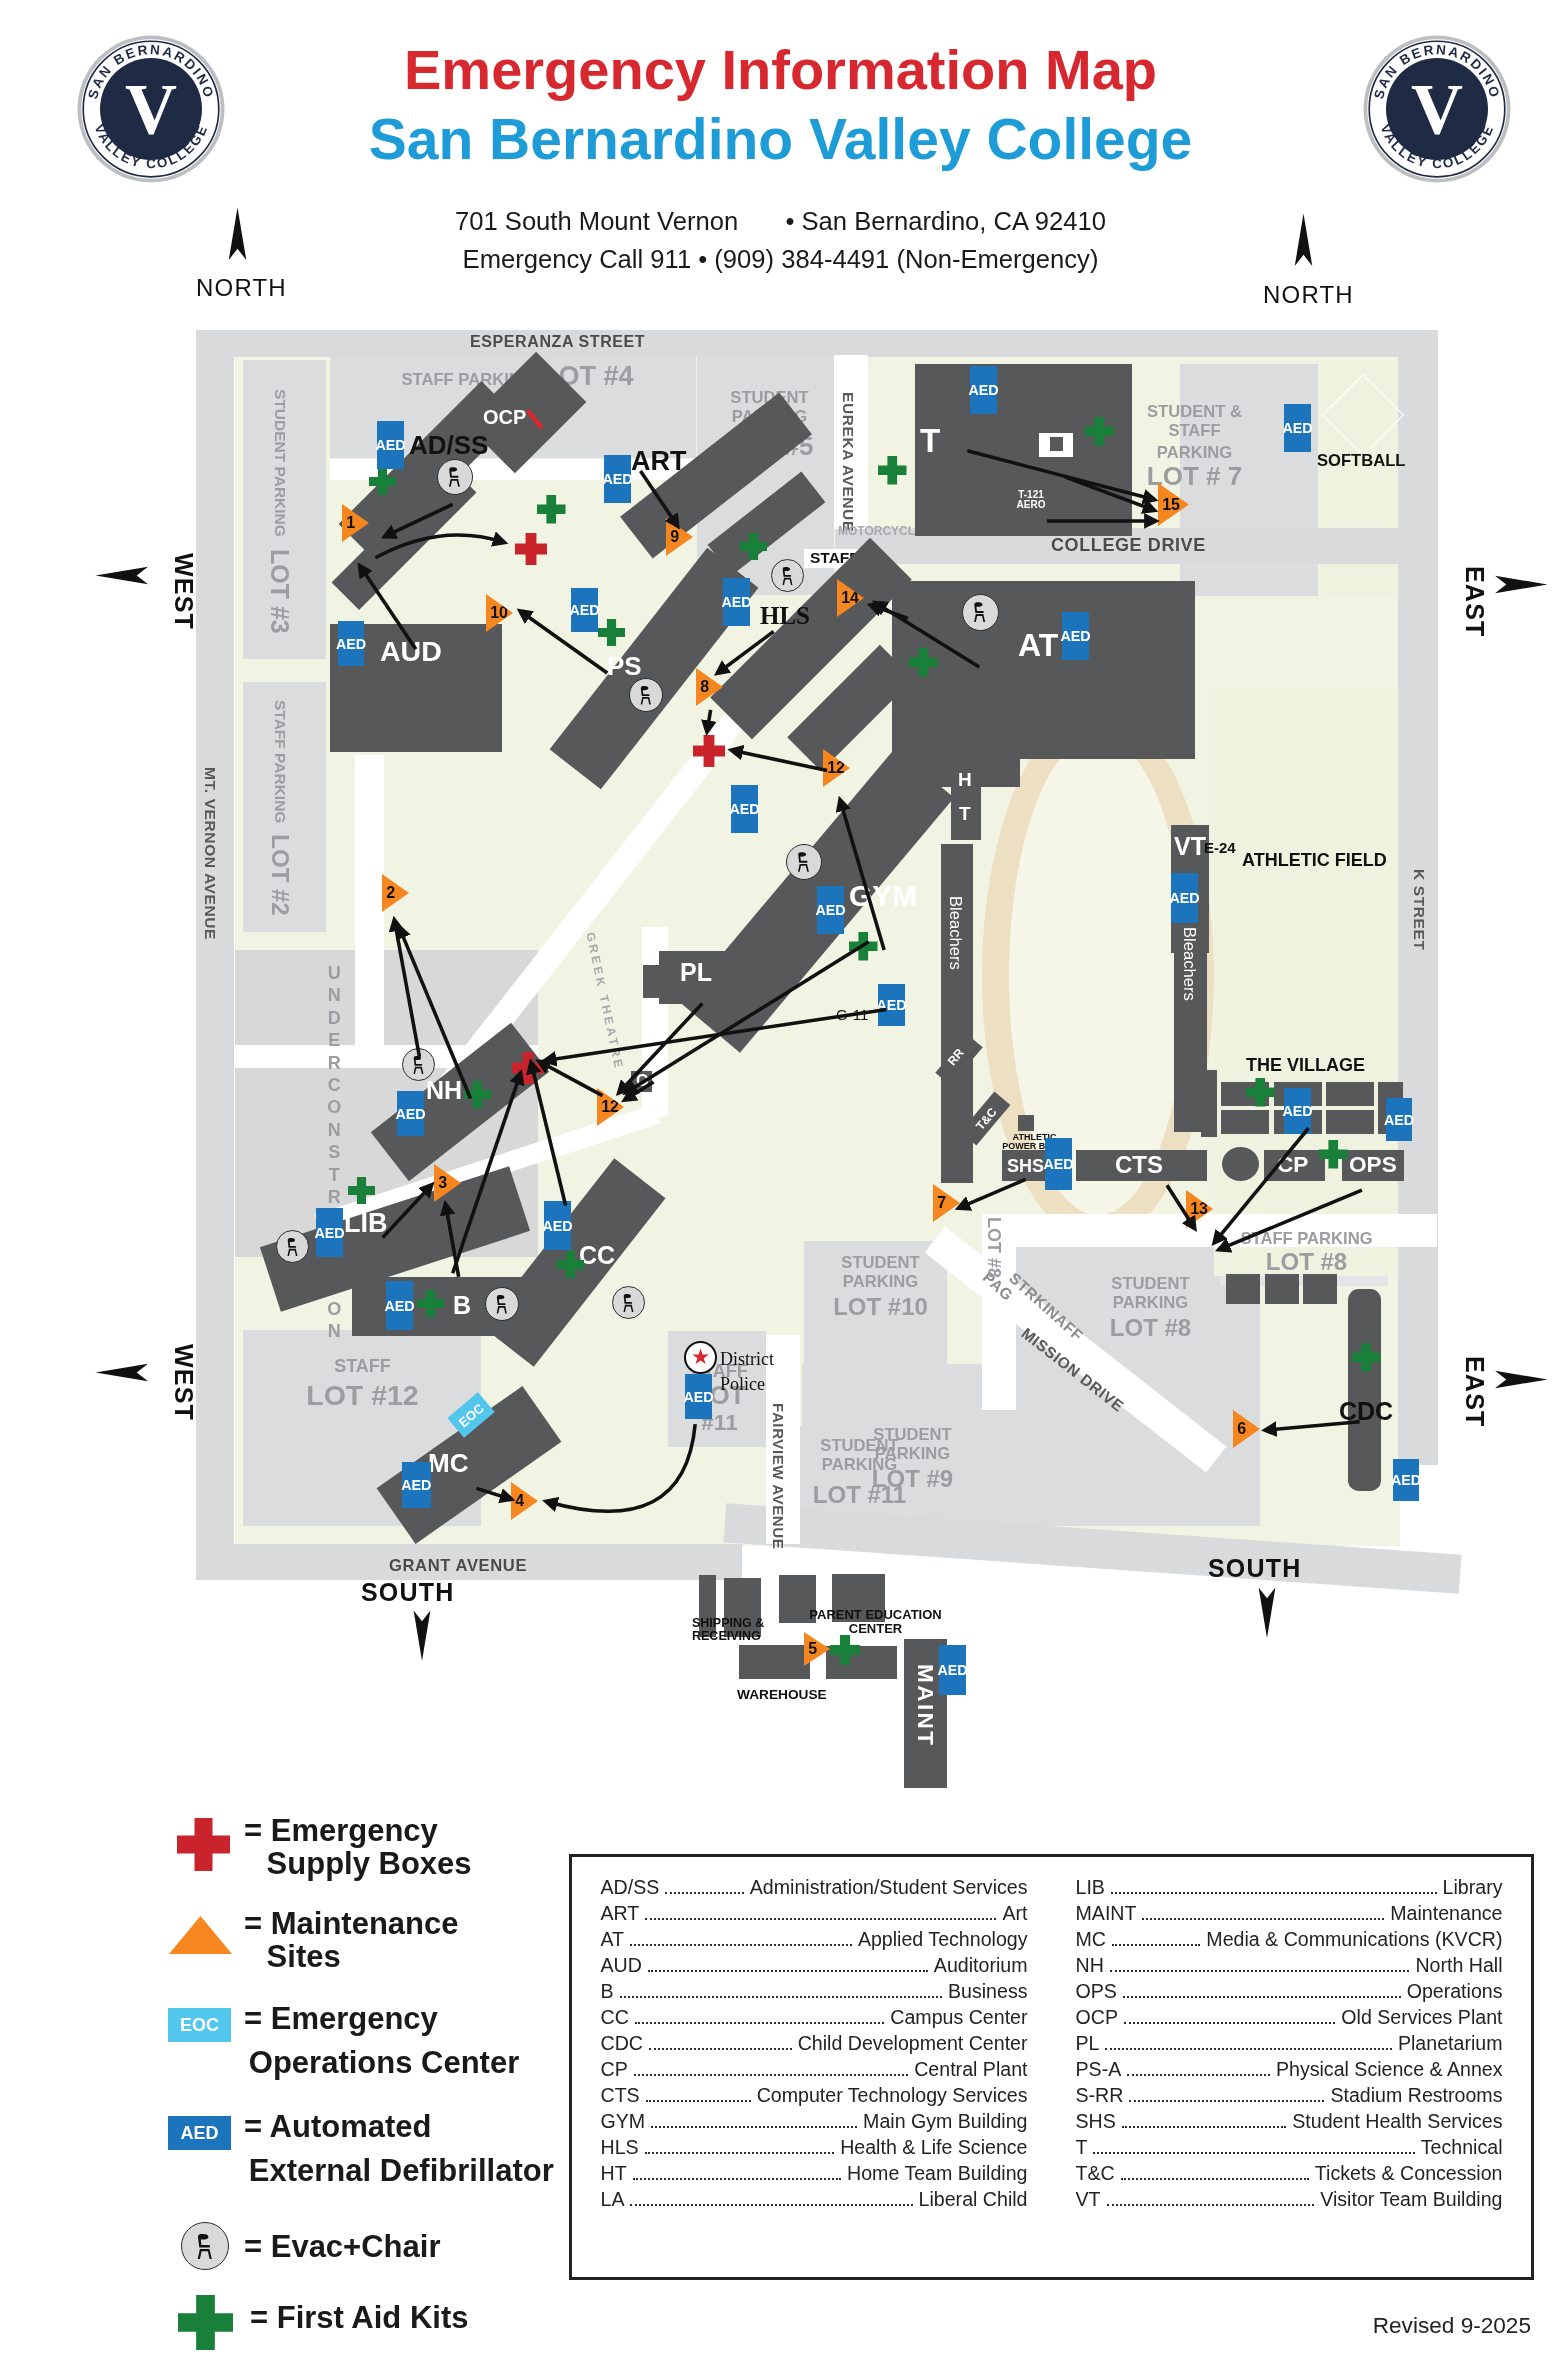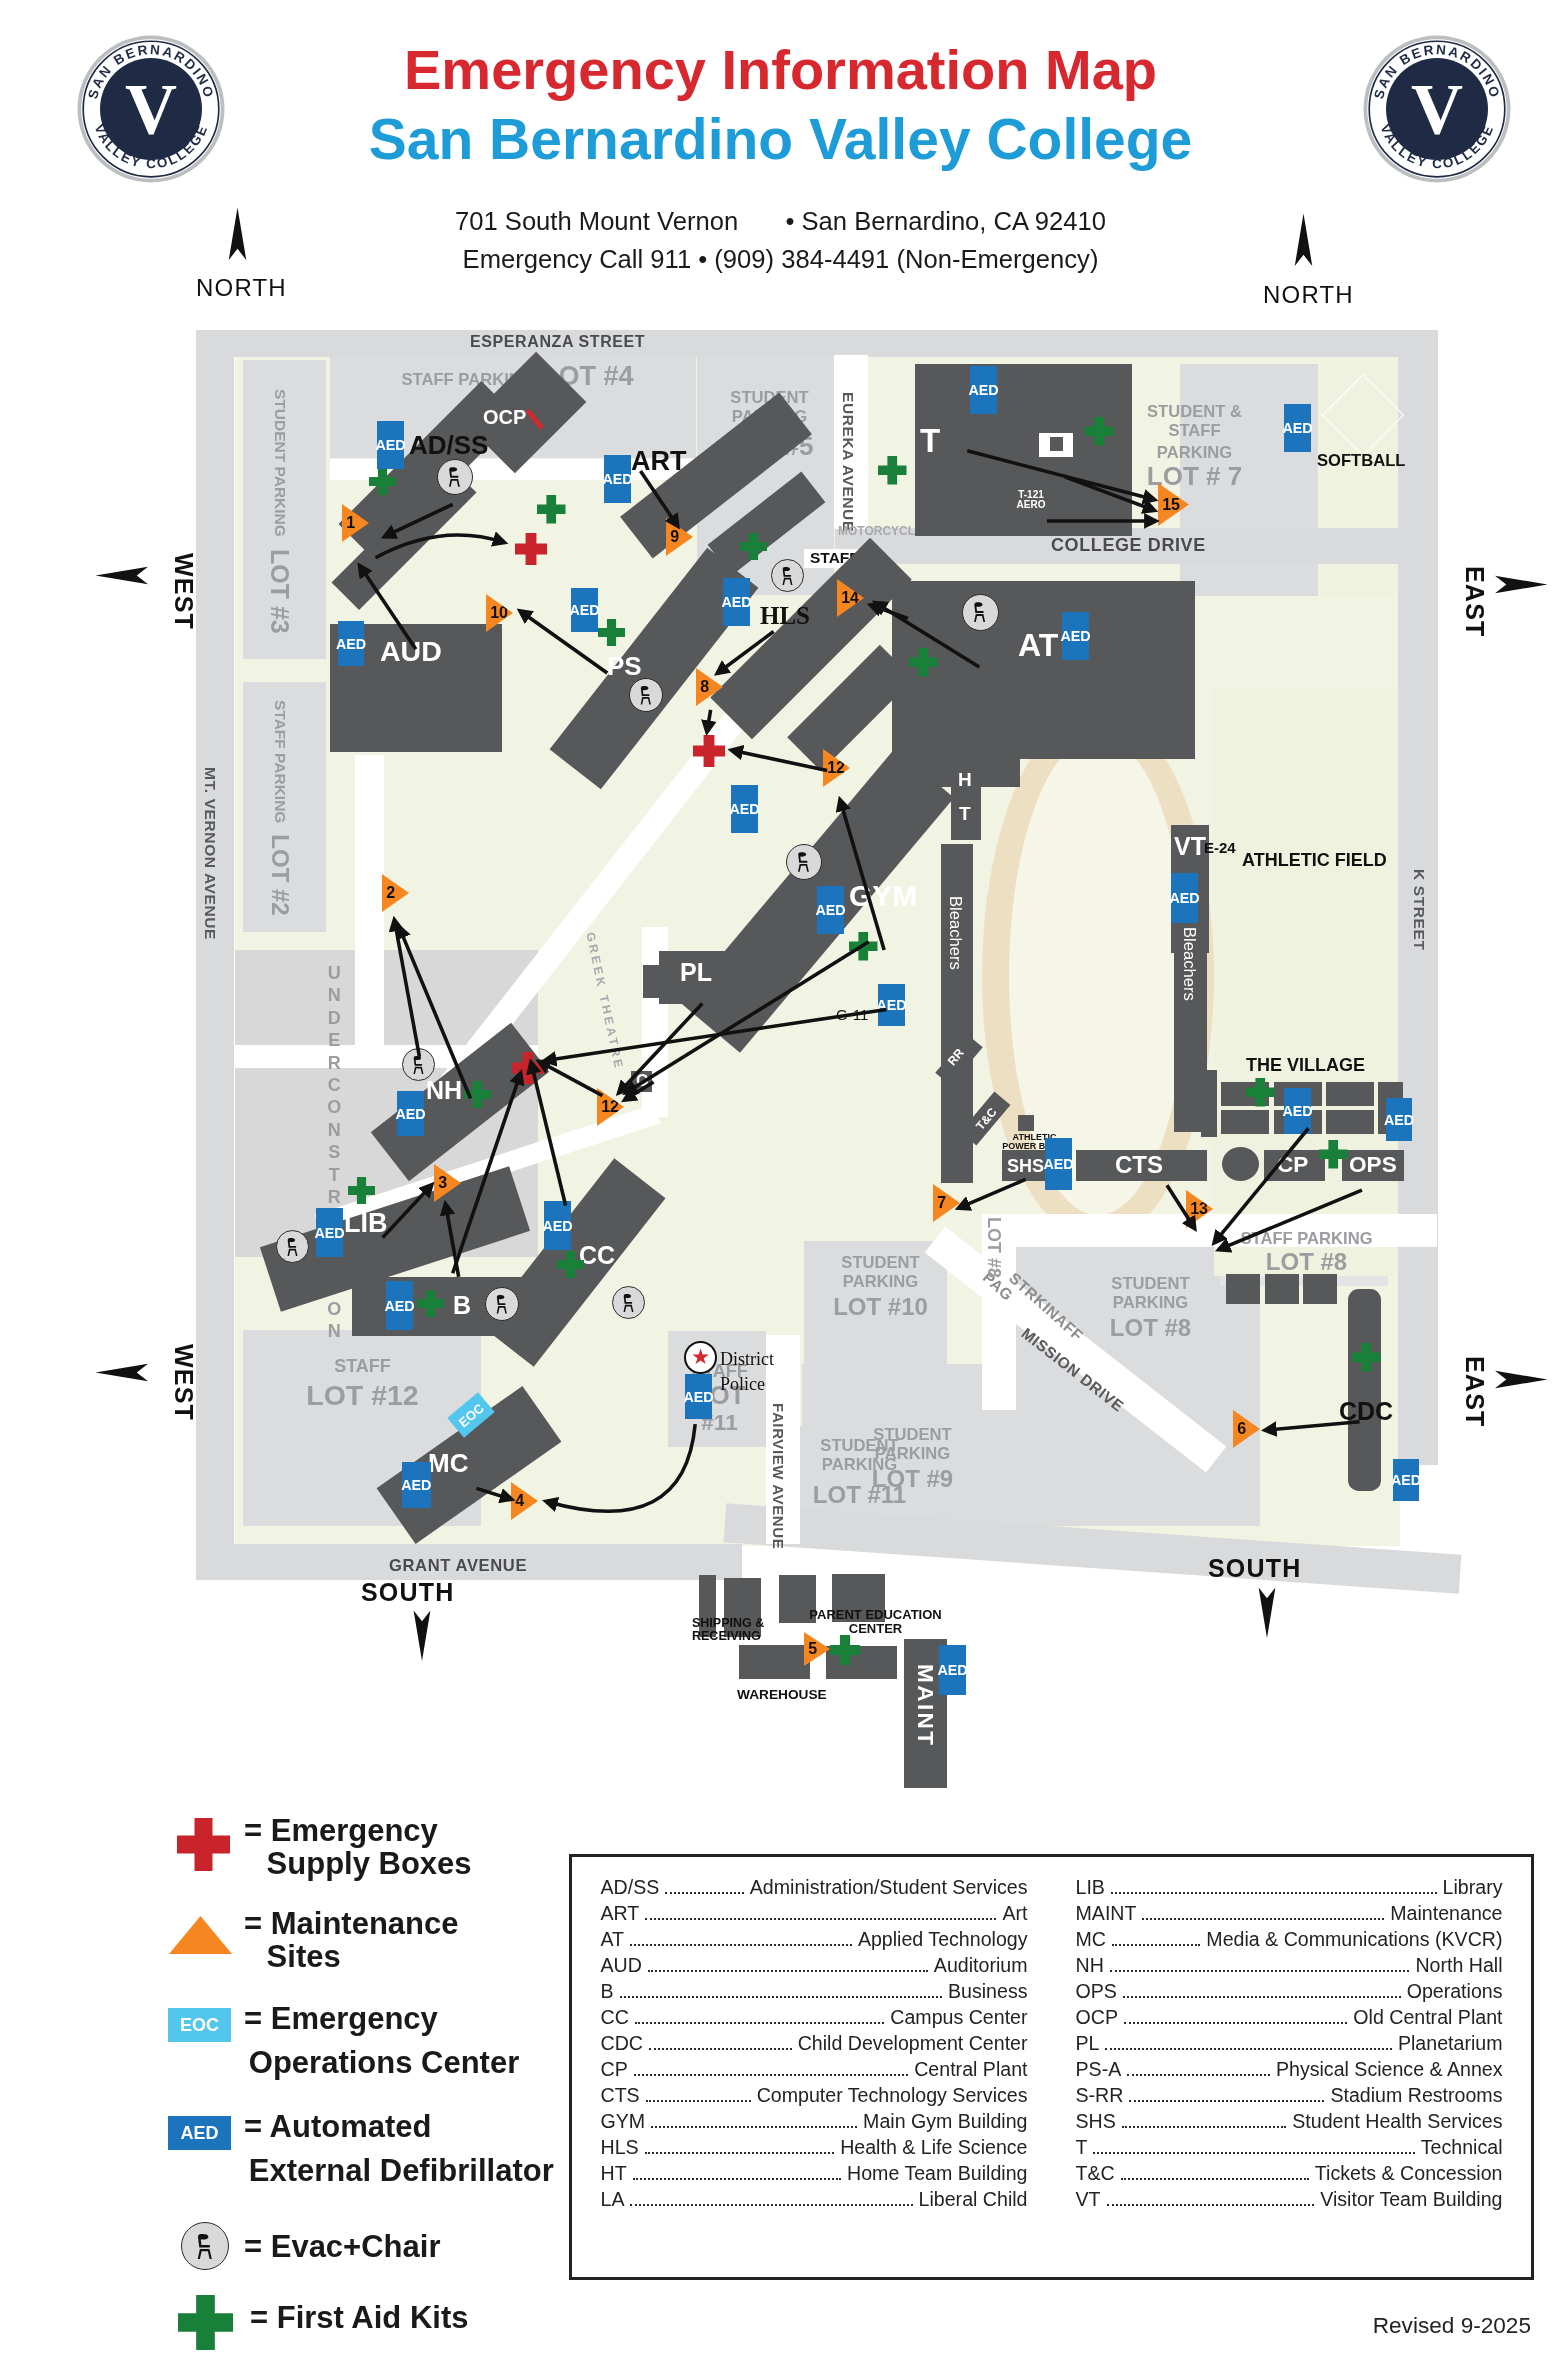--- a/index.html
+++ b/index.html
@@ -654,21 +654,21 @@
           <span class="bname">North Hall</span>
         </div>
       <div class="symrow">
           <span>OPS</span>
           <span class="dots"></span>
           <span class="bname">Operations</span>
         </div>
       <div class="symrow">
           <span>OCP</span>
           <span class="dots"></span>
-          <span class="bname">Old Central Plant</span>
+          <span class="bname">Old Services Plant</span>
         </div>
       <div class="symrow">
           <span>PL</span>
           <span class="dots"></span>
           <span class="bname">Planetarium</span>
         </div>
       <div class="symrow">
           <span>PS-A</span>
           <span class="dots"></span>
           <span class="bname">Physical Science &amp; Annex</span>

